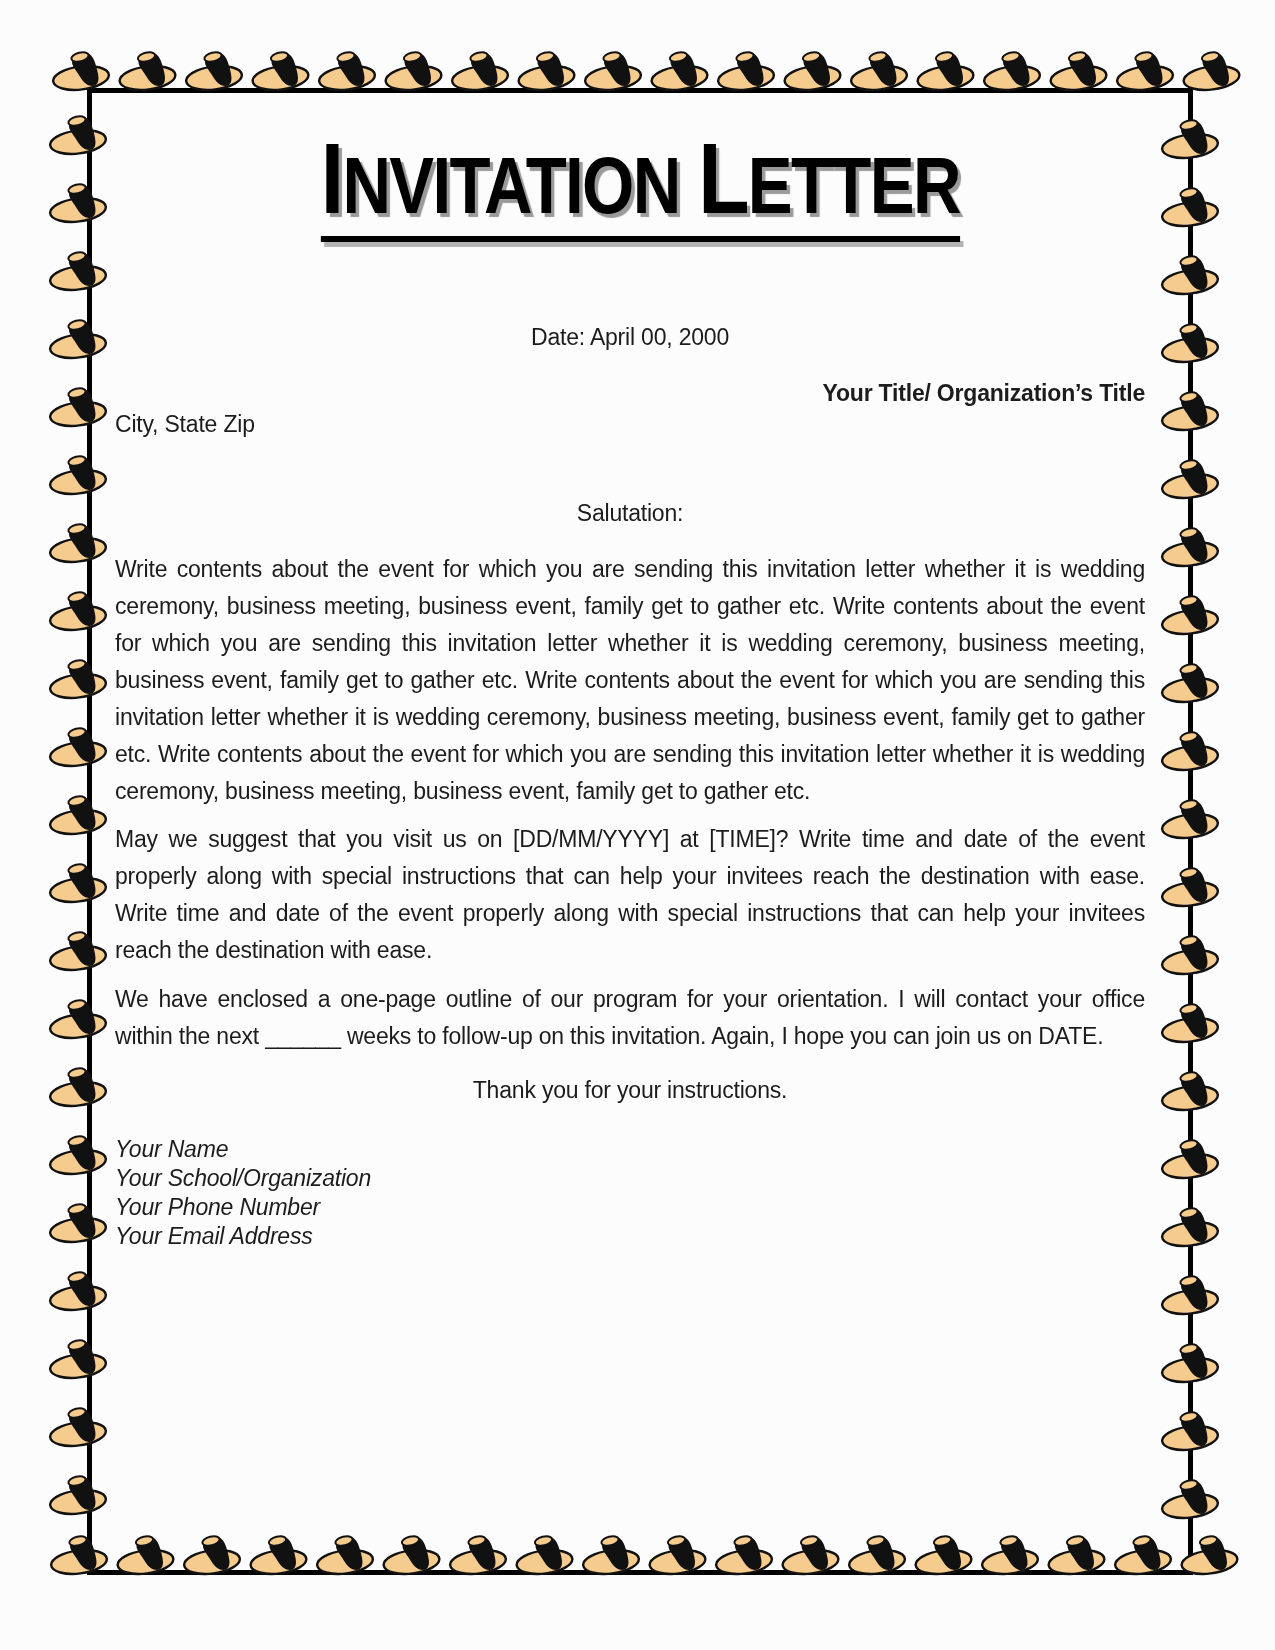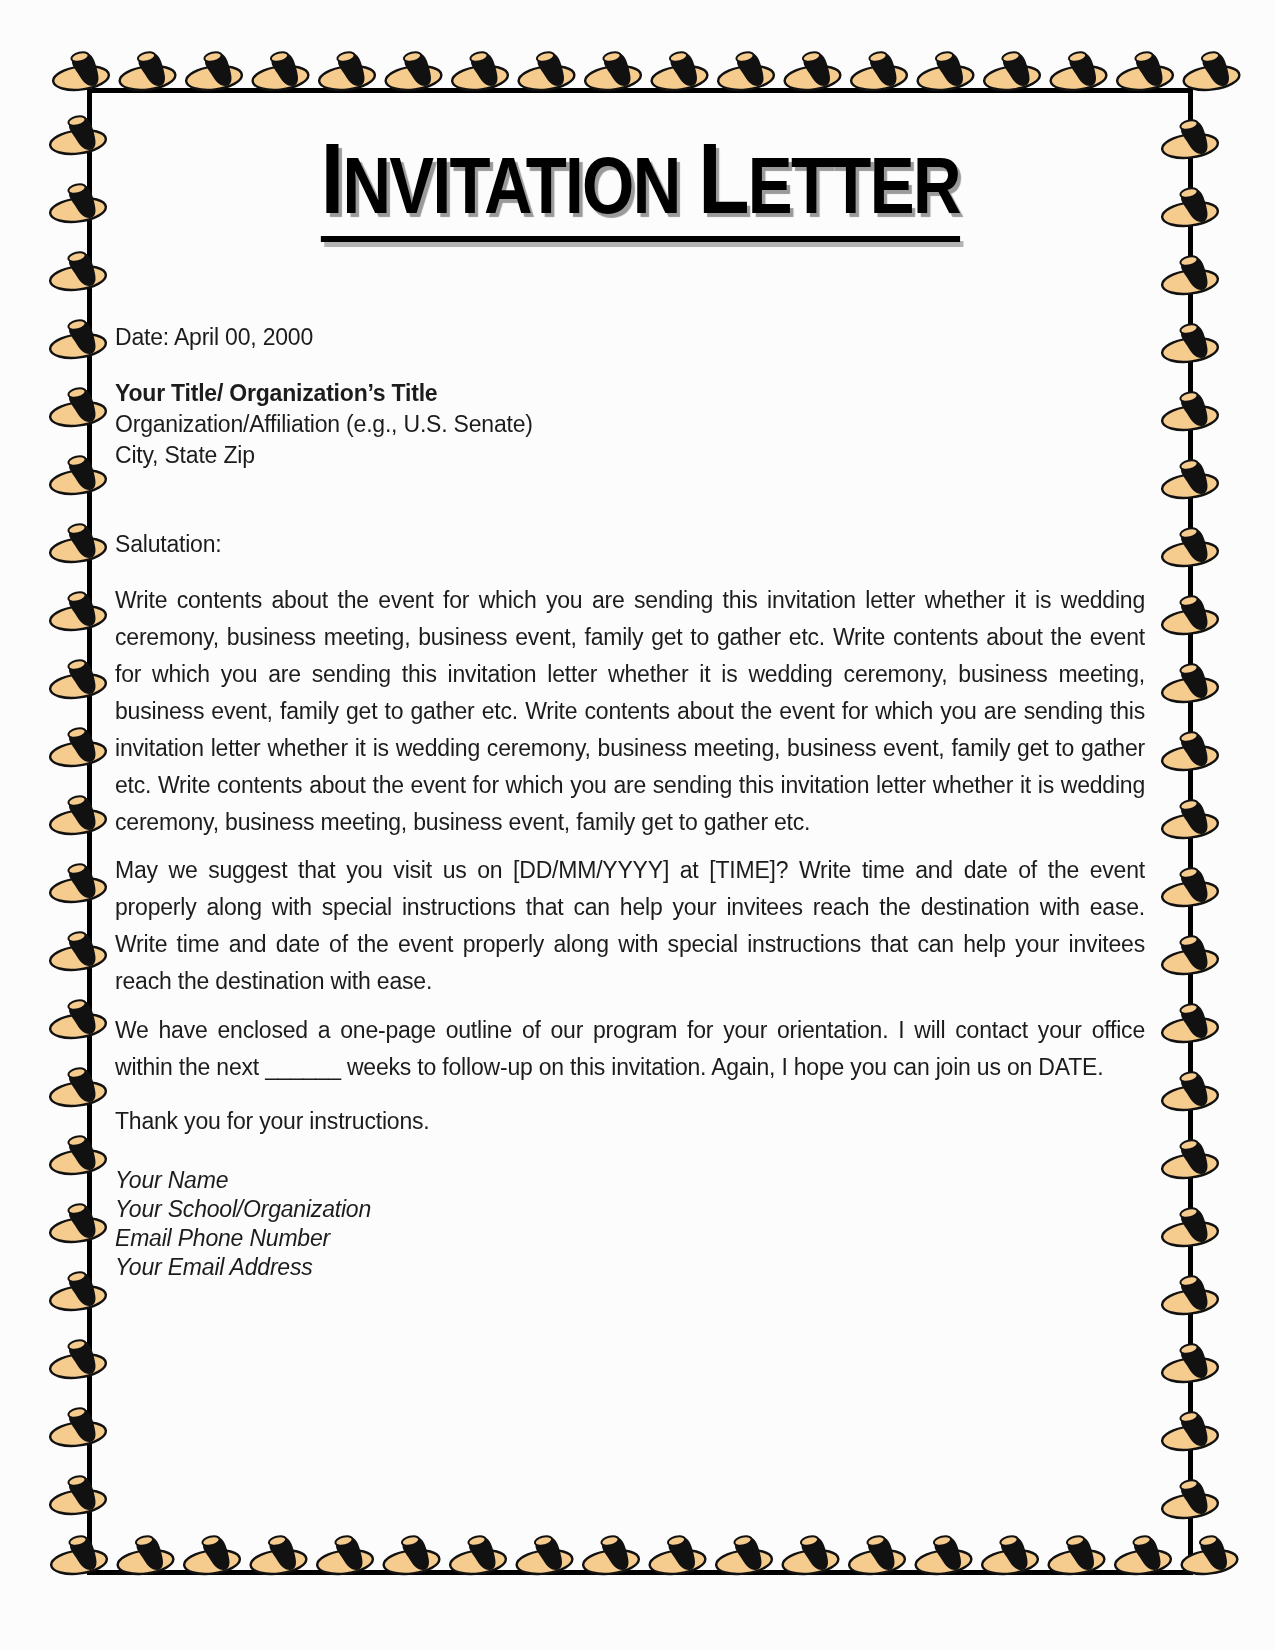--- a/index.html
+++ b/index.html
@@ -24,24 +24,24 @@
   
   .title-wrap{position:absolute;top:128px;left:90px;width:1100px;text-align:center;}
   .title-inner{display:inline-block;transform:scaleX(.84);transform-origin:50% 0;}
   h1.title{margin:0;font-size:0;white-space:nowrap;font-weight:bold;color:#000;line-height:1;}
   .t-big{font-size:100px;letter-spacing:-2px;text-shadow:4px 4px 1px #9a9a9a;}
   .t-small{font-size:80px;letter-spacing:-2px;text-shadow:4px 4px 1px #9a9a9a;}
   .t-gap{font-size:80px;letter-spacing:0;}
   .title-underline{height:6px;background:#000;box-shadow:4px 5px 0 #b3b3b3;margin-top:8px;}
   
   .content{position:absolute;left:115px;top:322px;width:1030px;font-size:23px;letter-spacing:-0.2px;}
-  .line{line-height:30px;}
+  .line{line-height:30px;text-align:center;}
   .addr{margin-top:26px;}
   .addr-line{line-height:31px;}
-  .addr-title{font-weight:bold;}
+  .addr-title{font-weight:bold;text-align:right;}
   .salutation{margin-top:58px;}
   .para{text-align:justify;line-height:37px;margin:0;}
   .para1{margin-top:23px;}
   .para2{margin-top:11px;}
   .para3{margin-top:12px;}
   .thanks{margin-top:20px;}
   .closing{margin-top:72px;}
   .sig{margin-top:30px;}
   .sig-line{line-height:29px;font-style:italic;}
 </style>
@@ -148,34 +148,33 @@
       <div class="title-underline"></div>
     </div>
   </div>
 
   <div class="content">
 
     <div class="line date">Date: April 00, 2000</div>
 
     <div class="addr">
       <div class="addr-line addr-title">Your Title/ Organization’s Title</div>
-      <div class="addr-line">Organization/Affiliation (e.g., U.S. Senate)</div>
       <div class="addr-line">City, State Zip</div>
     </div>
 
     <div class="line salutation">Salutation:</div>
 
     <p class="para para1">Write contents about the event for which you are sending this invitation letter whether it is wedding ceremony, business meeting, business event, family get to gather etc. Write contents about the event for which you are sending this invitation letter whether it is wedding ceremony, business meeting, business event, family get to gather etc. Write contents about the event for which you are sending this invitation letter whether it is wedding ceremony, business meeting, business event, family get to gather etc. Write contents about the event for which you are sending this invitation letter whether it is wedding ceremony, business meeting, business event, family get to gather etc.</p>
     <p class="para para2">May we suggest that you visit us on [DD/MM/YYYY] at [TIME]?  Write time and date of the event properly along with special instructions that can help your invitees reach the destination with ease. Write time and date of the event properly along with special instructions that can help your invitees reach the destination with ease.</p>
     <p class="para para3">We have enclosed a one-page outline of our program for your orientation.  I will contact your office within the next ______ weeks to follow-up on this invitation.  Again, I hope you can join us on DATE.</p>
 
     <div class="line thanks">Thank you for your instructions.</div>
 
 
     <div class="sig">
       <div class="sig-line">Your Name</div>
       <div class="sig-line">Your School/Organization</div>
-      <div class="sig-line">Email Phone Number</div>
+      <div class="sig-line">Your Phone Number</div>
       <div class="sig-line">Your Email Address</div>
     </div>
 
   </div>
 </div>
 
 </body></html>

